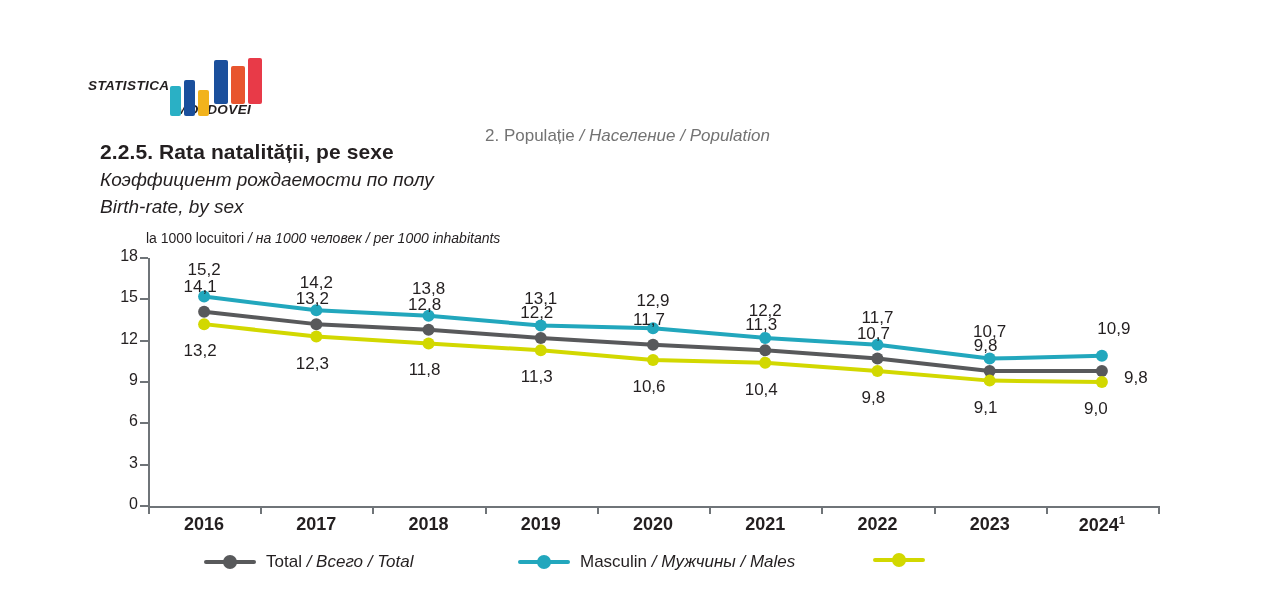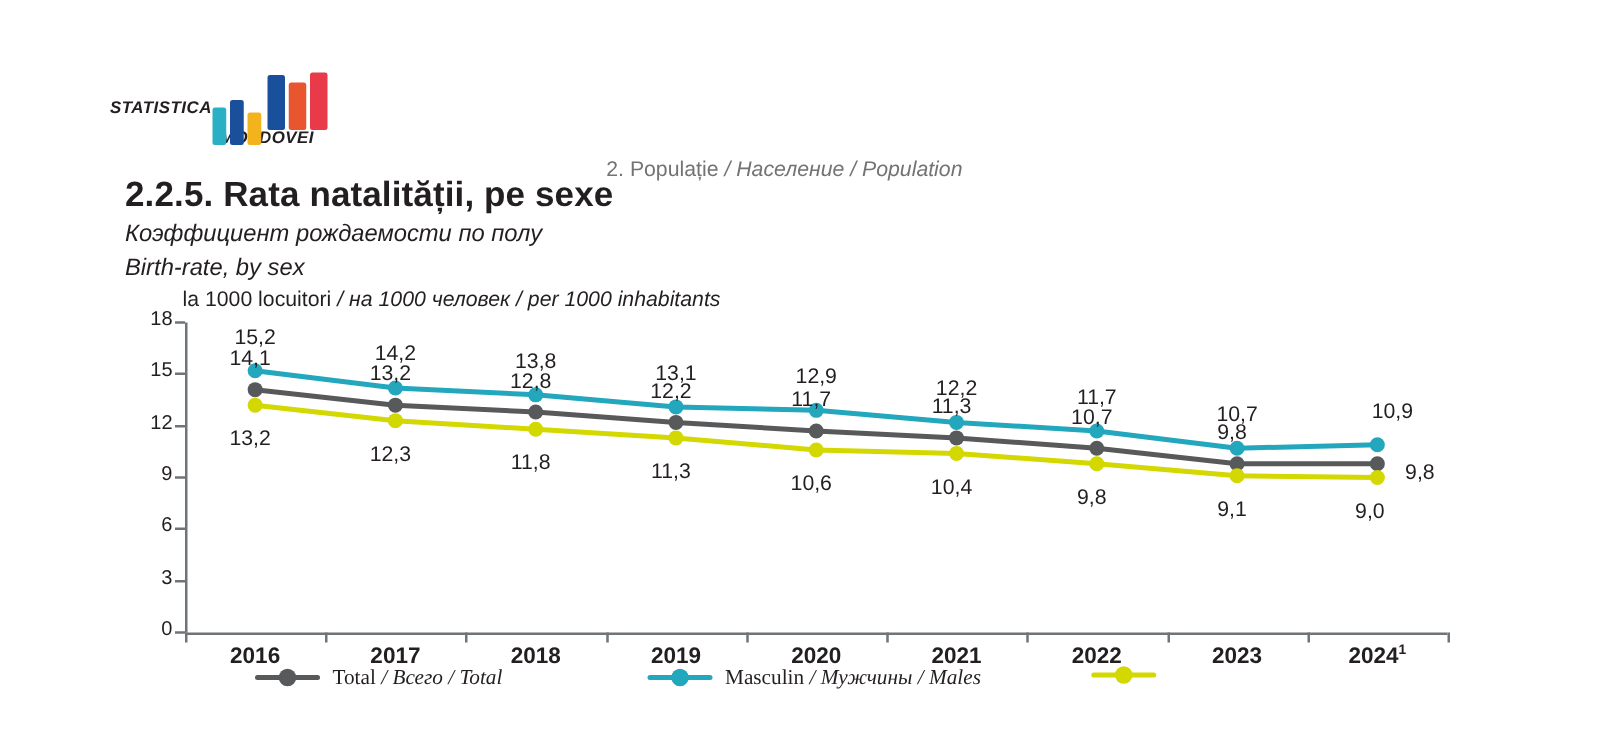--- a/index.html
+++ b/index.html
@@ -81,36 +81,36 @@
   .chapter-title .ital { font-style: italic; }
 
   
   .title-block {
     position: absolute;
     left: 100px;
     top: 140px;
     width: 900px;
   }
   .title-main {
-    font-size: 28px;
+    font-size: 21px;
     font-weight: bold;
     color: #231f20;
     letter-spacing: 0.1px;
   }
   .title-ru, .title-en {
     font-size: 19px;
     font-style: italic;
     color: #231f20;
     margin-top: 5px;
   }
   .unit-note {
     position: absolute;
     left: 146px;
     top: 230px;
-    font-size: 17px;
+    font-size: 14px;
     color: #231f20;
   }
   .unit-note .ital { font-style: italic; }
 
   
   .chart {
     position: absolute;
     left: 0;
     top: 0;
     width: 1280px;
@@ -178,24 +178,23 @@
     font-size: 17px;
     color: #231f20;
     white-space: nowrap;
     transform: translateX(-50%);
   }
 
   
   .legend {
     position: absolute;
     left: 148px;
-    top: 532px;
+    top: 552px;
     width: 1010px;
     height: 40px;
-    font-family: Liberation Serif, serif;
   }
   .legend-item {
     position: absolute;
     display: flex;
     align-items: center;
     gap: 10px;
     font-size: 17px;
     white-space: nowrap;
   }
   .legend-item .ital { font-style: italic; }

